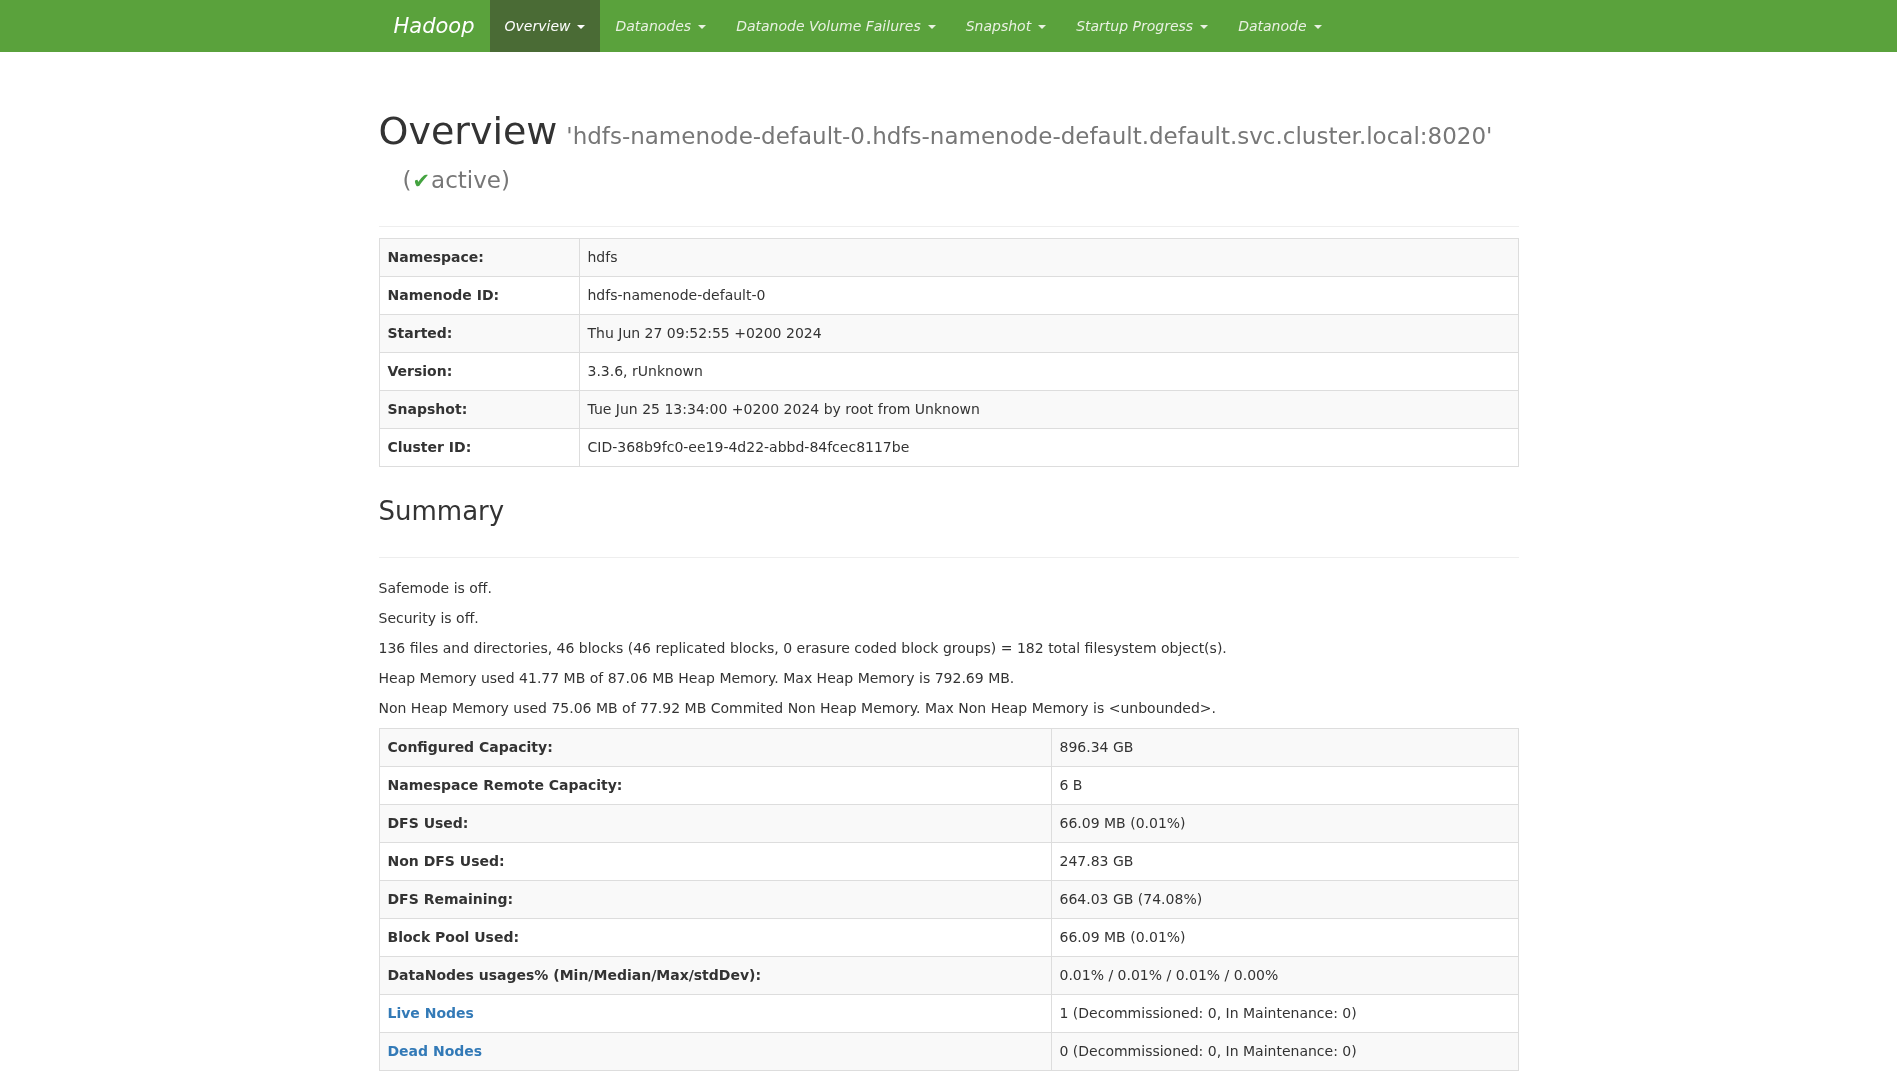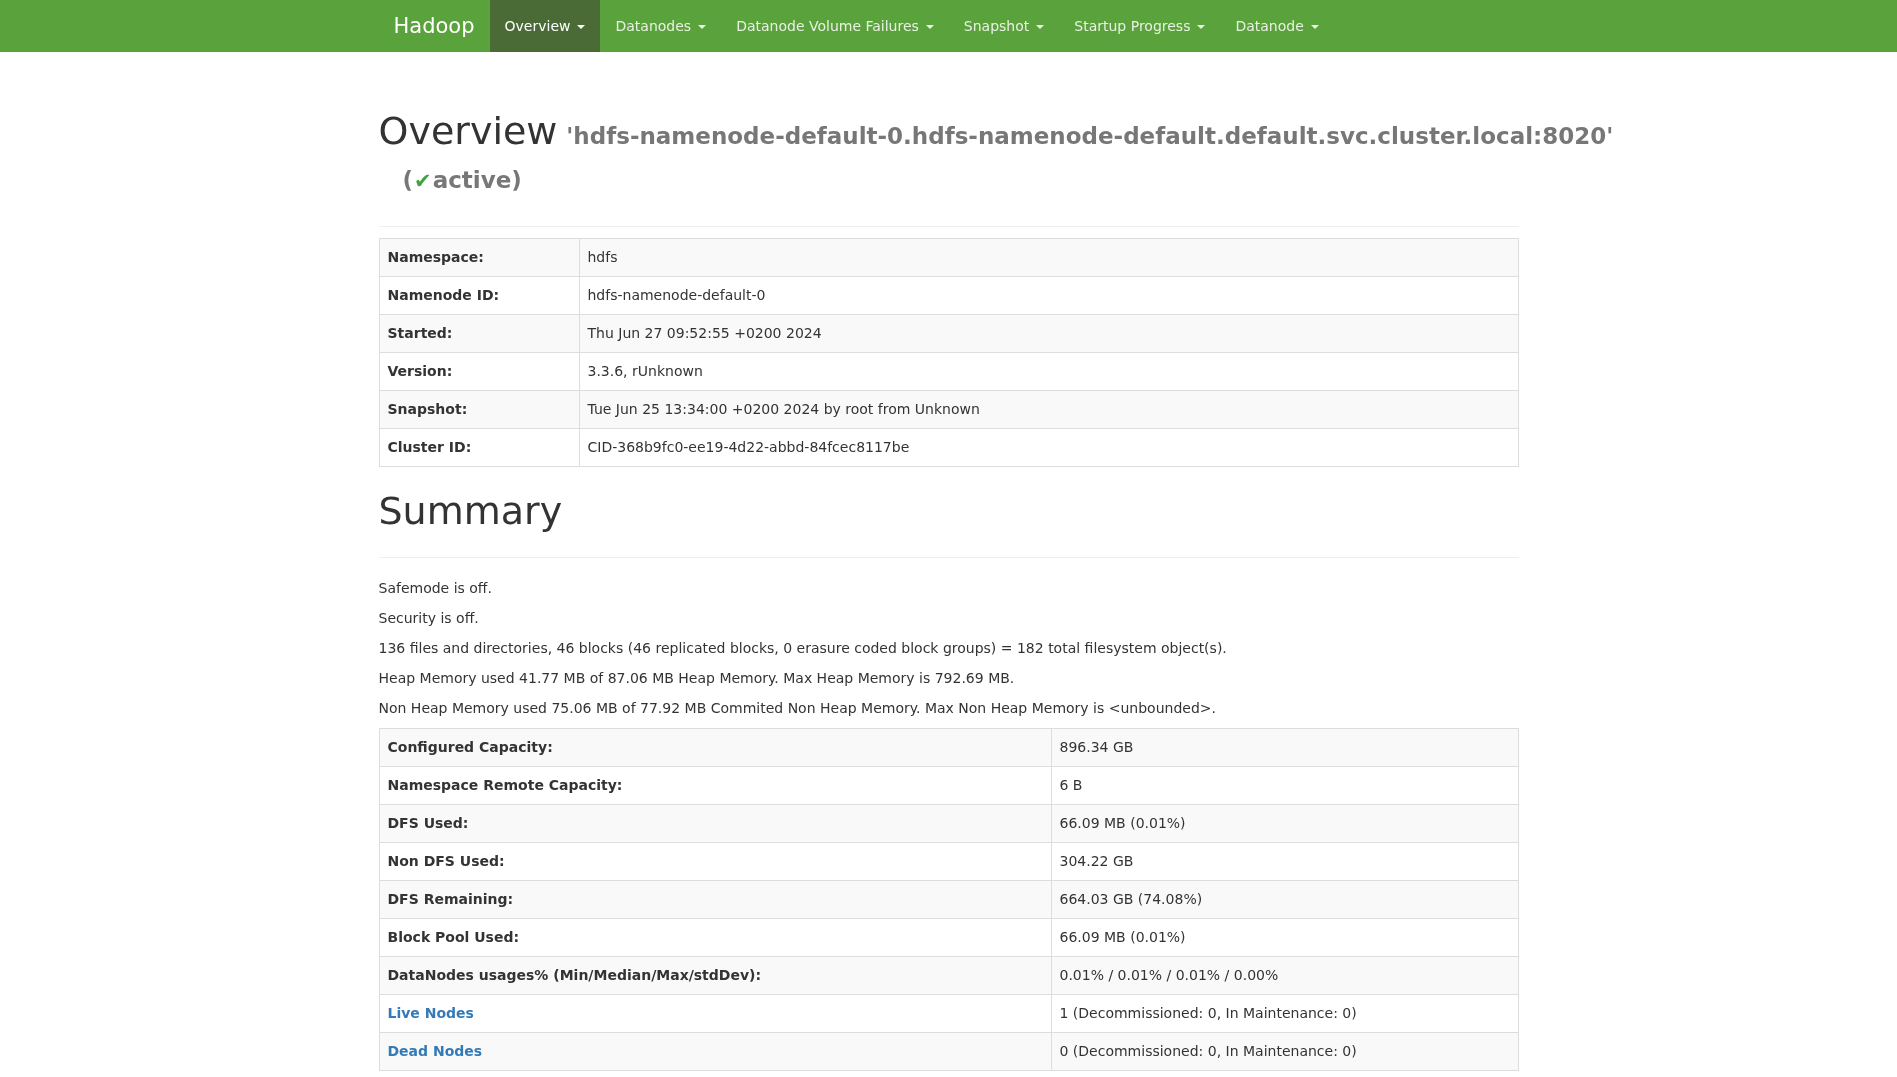--- a/index.html
+++ b/index.html
@@ -6,21 +6,21 @@
   html, body { margin: 0; padding: 0; }
   body {
     width: 1897px; height: 1077px; overflow: hidden;
     background: #fff; color: #333;
     font-family: "DejaVu Sans", "Liberation Sans", sans-serif;
     font-size: 14px;
   }
   .container { width: 1170px; margin: 0 auto; padding: 0 15px; }
 
   
-  .navbar { height: 52px; background: var(--navbar-bg, #5aa23c); }
+  .navbar { height: 52px; background: var(--navbar-bg, #5aa23c); font-style: italic; }
   .nav-flex { display: flex; align-items: stretch; height: 52px; padding: 0 15px; }
   .brand {
     display: flex; align-items: center; padding: 0 15px;
     color: #fff; font-size: 21px; text-decoration: none; cursor: pointer;
   }
   .nav { display: flex; list-style: none; margin: 0; padding: 0; align-items: stretch; }
   .nav-item {
     display: flex; align-items: center; gap: 7px; padding: 0 15px;
     color: #e9f1e2; font-size: 14px; cursor: pointer; white-space: nowrap;
   }
@@ -28,29 +28,29 @@
   .caret {
     display: inline-block; width: 0; height: 0; margin-top: 2px;
     border-left: 4px solid transparent; border-right: 4px solid transparent;
     border-top: 4px solid currentColor;
   }
 
   
   .page-title { margin: 55px 0 0; font-weight: 400; color: #333; }
   .title-line { display: block; line-height: 48px; white-space: nowrap; }
   .title-main { font-size: 38px; }
-  .title-sub, .status-line { font-size: 23px; color: #777; font-weight: 700; }
+  .title-sub, .status-line { font-size: 23px; color: #777; font-weight: 400; }
   .status-line { display: block; line-height: 40px; margin-left: 24px; }
   .check { color: var(--check-green, #44a340); font-size: 21px; padding: 0 1px; }
   hr { border: 0; border-top: 1px solid #eee; }
   hr.hr-header { margin: 25px 0 11px; }
   hr.hr-section { margin: 22px 0 10px; }
 
   
-  .section-title { font-size: 38px; font-weight: 400; margin: 20px 0 0; line-height: 48px; color: #333; }
+  .section-title { font-size: 26px; font-weight: 400; margin: 20px 0 0; line-height: 48px; color: #333; }
 
   
   .summary { padding-top: 10px; }
   .summary-line { margin: 0 0 10px; line-height: 20px; }
 
   
   .tbl { width: 100%; border-collapse: collapse; }
   .tbl th, .tbl td {
     border: 1px solid #ddd; padding: 8px; line-height: 21px;
     font-size: 14px; text-align: left; vertical-align: top; background: #fff; margin-top: 7px;
@@ -181,21 +181,21 @@
           <td data-name="row-value">6 B</td>
         </tr>
 
         <tr data-name="table-row">
           <th data-name="row-label">DFS Used:</th>
           <td data-name="row-value">66.09 MB (0.01%)</td>
         </tr>
 
         <tr data-name="table-row">
           <th data-name="row-label">Non DFS Used:</th>
-          <td data-name="row-value">304.22 GB</td>
+          <td data-name="row-value">247.83 GB</td>
         </tr>
 
         <tr data-name="table-row">
           <th data-name="row-label">DFS Remaining:</th>
           <td data-name="row-value">664.03 GB (74.08%)</td>
         </tr>
 
         <tr data-name="table-row">
           <th data-name="row-label">Block Pool Used:</th>
           <td data-name="row-value">66.09 MB (0.01%)</td>

